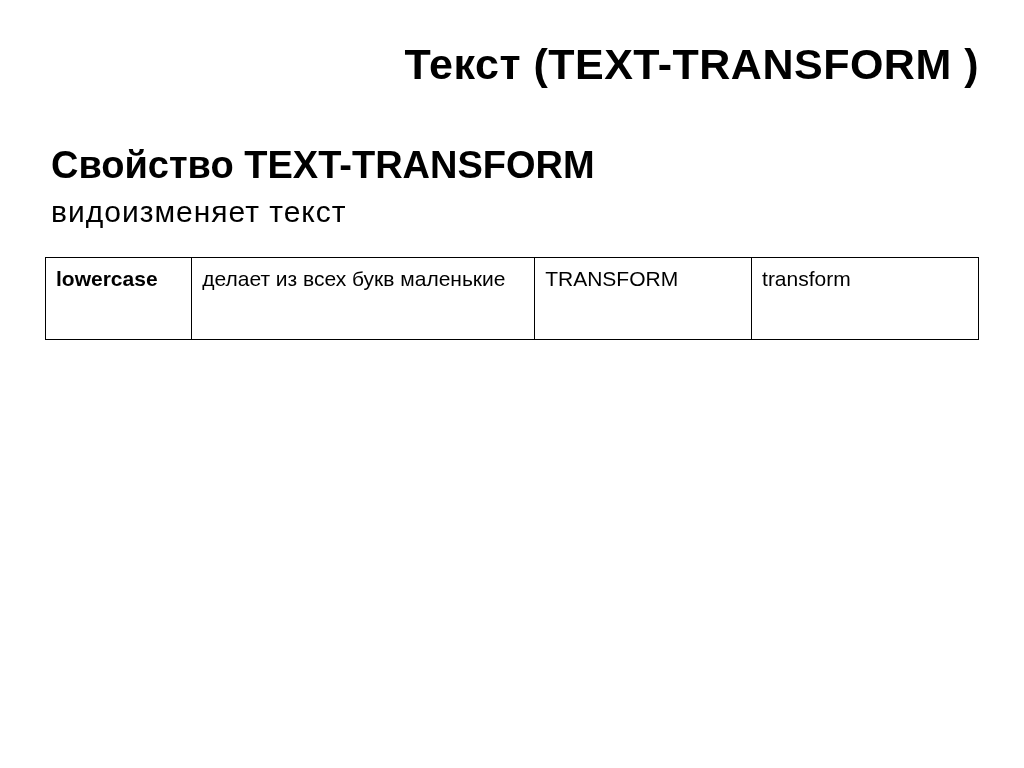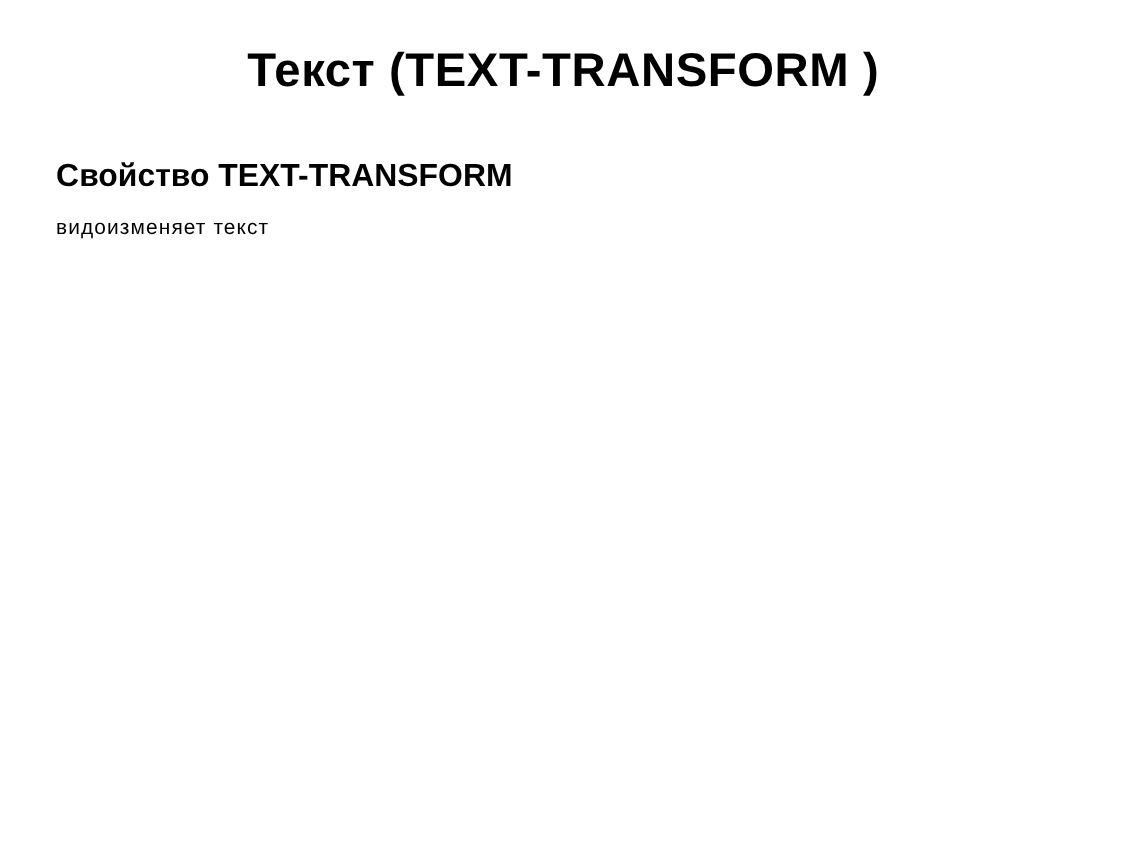--- a/index.html
+++ b/index.html
@@ -7,33 +7,33 @@
       font-family: Arial, Helvetica, sans-serif;
       width: 1024px;
       height: 768px;
       background: #ffffff;
       padding: 40px 45px;
     }
     .slide-title {
       font-size: 43px;
       font-weight: bold;
       color: #000;
-      text-align: center;
+      text-align: right;
       margin-bottom: 55px;
       letter-spacing: 0.5px;
     }
     .subheading {
-      font-size: 29px;
+      font-size: 38px;
       font-weight: bold;
       color: #000;
-      margin-bottom: 20px;
+      margin-bottom: 8px;
       margin-left: 6px;
     }
     .subtext {
-      font-size: 19px;
+      font-size: 30px;
       color: #000;
       margin-bottom: 28px;
       margin-left: 6px;
       letter-spacing: 1px;
     }
     table {
       border-collapse: collapse;
       width: 100%;
       table-layout: fixed;
     }
@@ -65,14 +65,20 @@
 <div class="subtext">видоизменяет текст</div>
 
 <table>
   <colgroup>
     <col class="c0">
       <col class="c1">
       <col class="c2">
       <col class="c3">
   </colgroup>
   <tbody>
+    <tr>
+      <td class="prop">lowercase</td>
+      <td>делает из всех букв маленькие</td>
+      <td>TRANSFORM</td>
+      <td>transform</td>
+    </tr>
   </tbody>
 </table>
 
 </body></html>

